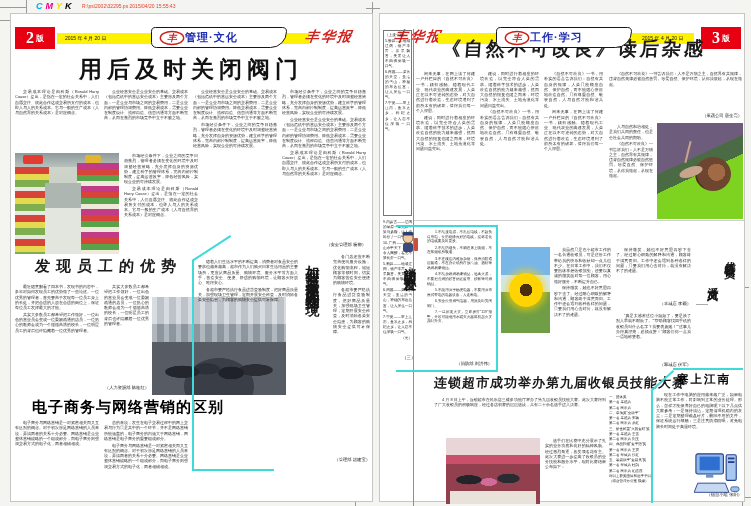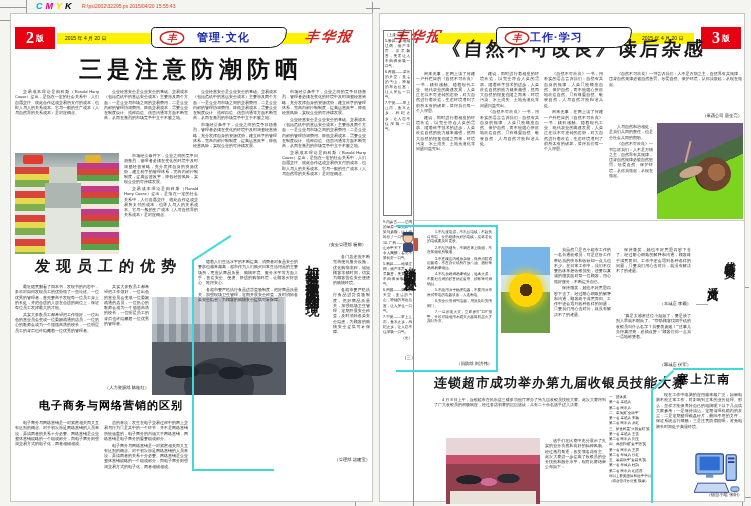--- a/index.html
+++ b/index.html
@@ -69,25 +69,25 @@
       <span class="big">2</span>
       <span class="small">版</span>
     </div>
     <div class="ystrip" style="left:46px;top:19px;width:252px"></div>
     <div class="date" style="left:54px;top:19px">2015 年 4 月 20 日</div>
     <div class="tab" style="left:140px;top:13px;width:136px;height:21px">
       <svg width="26" height="16" viewBox="0 0 30 18" style="margin-left:7px">
         <ellipse cx="15" cy="9" rx="13.5" ry="7.5" fill="none" stroke="#cc1f1a" stroke-width="1.6"></ellipse>
         <text x="15" y="13" font-size="11" fill="#cc1f1a" font-style="italic" font-weight="bold" text-anchor="middle">丰</text>
       </svg>
-      <span class="section" style="margin-left:12px">管理·文化</span>
+      <span class="section" style="margin-left:0">管理·文化</span>
     </div>
     <div class="masthead" style="left:294px;top:14px">丰华报</div>
 
-    <div class="h-serif" style="left:30px;top:40px;width:300px;font-size:23px;letter-spacing:5px">三是注意防潮防晒</div>
+    <div class="h-serif" style="left:30px;top:40px;width:300px;font-size:23px;letter-spacing:5px">用后及时关闭阀门</div>
     <div class="t" style="left:4px;top:75px;width:84px;height:62px">
         <p>交易成本理论是由科斯（Ronald Harry Coase）提出，是指在一定的社会关系中，人们自愿交往、彼此合作达成交易所支付的成本，也即人与人的关系成本。它与一般的生产成本（人与自然界的关系成本）是对应概念。</p>
       </div>
     <div class="t" style="left:93px;top:75px;width:84px;height:62px">
         <p>企业经营安全是企业安全的基础。交易成本（包括危机中的营运安全成本）主要涉及两个方面：一是企业与市场之间的交易费用，二是企业内部的管理协调费用。降低交易成本，需要企业在制度设计、流程再造、信息沟通等方面不断完善，从而在激烈的市场竞争中立于不败之地。</p>
       </div>
     <div class="ph" style="left:4px;top:139px;width:104px;height:101px;background:linear-gradient(180deg,#8d999c 0%,#b9c2bd 14%,#cfd4cb 14%,#c3c8bf 100%)">
       <div class="abs" style="left:0;top:14px;width:34px;height:87px;background:repeating-linear-gradient(180deg,#d8433a 0 7px,#e4d94f 7px 13px,#7fae4e 13px 20px,#e8e8e2 20px 24px)"></div>
       <div class="abs" style="left:62px;top:10px;width:42px;height:91px;background:repeating-linear-gradient(180deg,#c23b86 0 6px,#d8433a 6px 12px,#58a24a 12px 18px,#efe9dc 18px 23px)"></div>
       <div class="abs" style="left:30px;top:30px;width:36px;height:71px;background:linear-gradient(180deg,#aeb6b2 0 35%,#e3e6df 35% 100%)"></div>
@@ -116,21 +116,21 @@
       </div>
     <div class="t" style="left:93px;top:270px;width:45px;height:98px">
         <p>其实大多数员工都希望把工作做好，一位出色的营业员会变成一位委婉疏通的店员，一位热心的教师会成为一个循循善诱的校长，一位明星员工的背后也许隐藏着一位优秀的管理者。</p>
       </div>
     <div class="by" style="left:60px;top:371px;width:78px">（人力资源部 陈桂红）</div>
     <div class="ph" style="left:141px;top:283px;width:134px;height:98px;background:linear-gradient(180deg,#ccd2d8 0 28%,#99a2ab 28% 46%,#565b64 46% 100%)">
       <div class="abs" style="left:0;top:0;width:134px;height:45px;background:repeating-linear-gradient(90deg,rgba(255,255,255,.22) 0 5px,rgba(0,0,0,.08) 5px 12px)"></div>
       <div class="abs" style="left:6px;top:40px;width:122px;height:58px;background:radial-gradient(ellipse at 20% 60%,#23262c 0 12%,transparent 13%),radial-gradient(ellipse at 40% 55%,#2c3038 0 12%,transparent 13%),radial-gradient(ellipse at 60% 62%,#1f2228 0 12%,transparent 13%),radial-gradient(ellipse at 80% 57%,#2a2d34 0 12%,transparent 13%),radial-gradient(ellipse at 50% 85%,#3a3e46 0 40%,transparent 41%)"></div>
     </div>
 
-    <div class="h-sans" style="left:28px;top:384px;font-size:11px;letter-spacing:1px">电子商务与网络营销的区别</div>
+    <div class="h-sans" style="left:21px;top:384px;font-size:15px;letter-spacing:1px">电子商务与网络营销的区别</div>
     <div class="t" style="left:4px;top:406px;width:84px;height:76px">
         <p>电子商务与网络营销是一对紧密相关而又互有区别的概念。对于初次涉足网络营销的人员来说，弄清两者的关系十分必要。网络营销是企业整体营销战略的一个组成部分，而电子商务则强调交易方式的电子化，两者相辅相成。</p>
       </div>
     <div class="t" style="left:93px;top:406px;width:84px;height:76px">
         <p>总的来说，发生在电子交易过程中的网上交易与行为只是其中的一个环节，并不是网络营销所能涵盖的，电子商务的内涵大于网络营销，网络营销是电子商务的重要组成部分。</p>
         <p>电子商务与网络营销是一对紧密相关而又互有区别的概念。对于初次涉足网络营销的人员来说，弄清两者的关系十分必要。网络营销是企业整体营销战略的一个组成部分，而电子商务则强调交易方式的电子化，两者相辅相成。</p>
       </div>
 
     <div class="cy" style="left:178px;top:228px;width:46px;height:1.5px;transform:rotate(-33deg);transform-origin:left center;left:181px;top:246px"></div>
     <div class="cy" style="left:181px;top:246px;width:1.5px;height:209px"></div>

